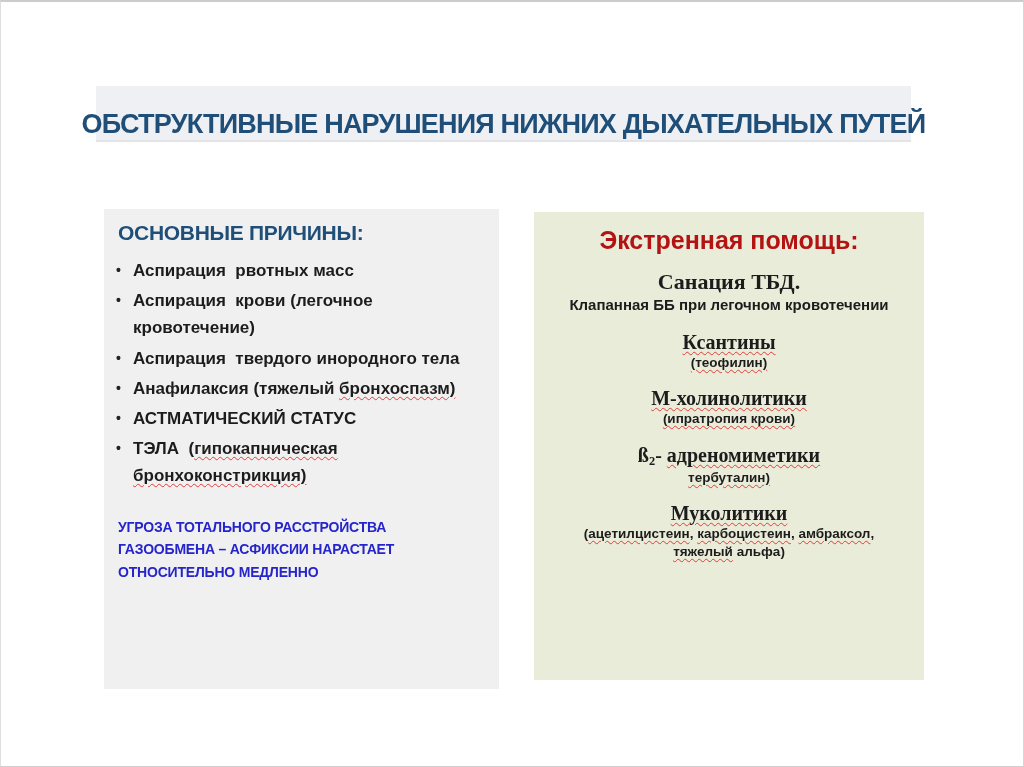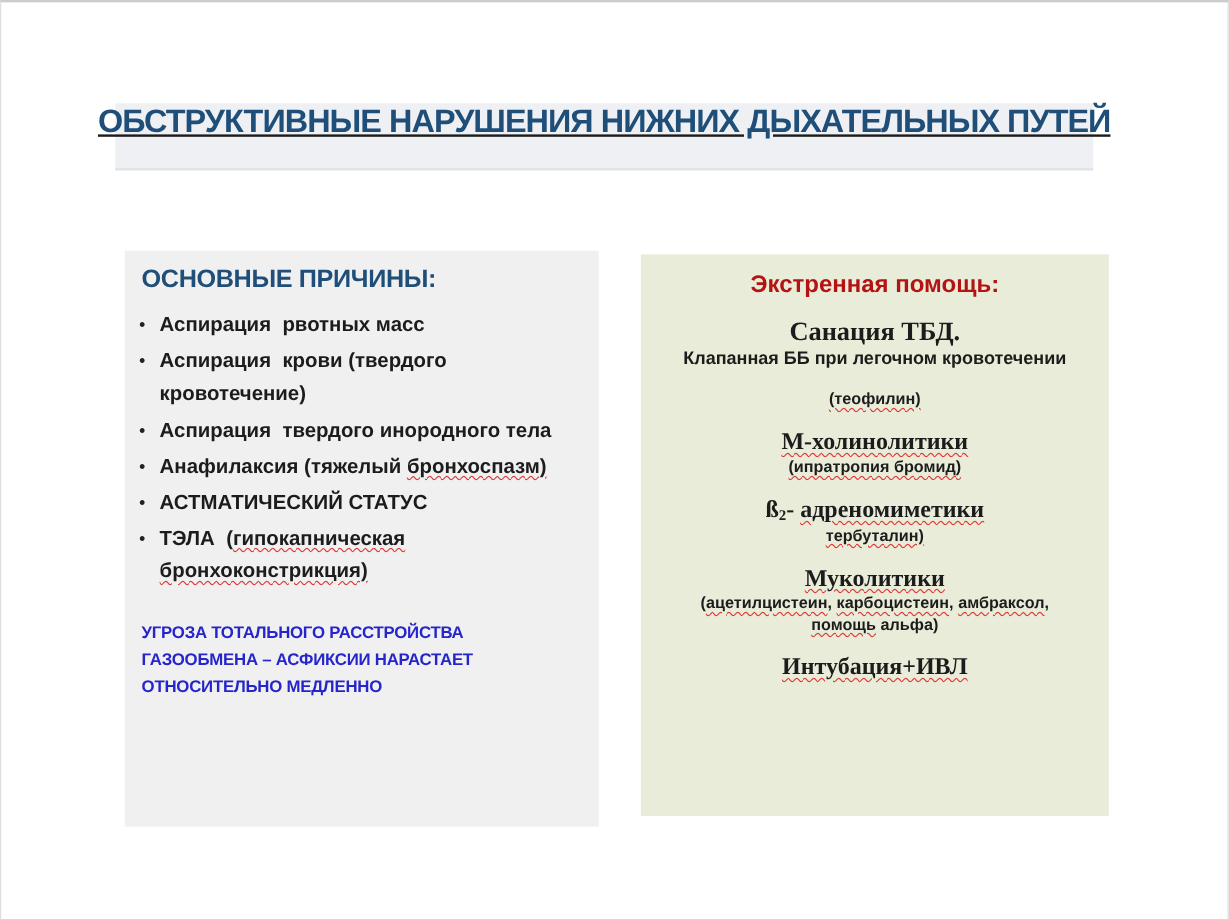--- a/index.html
+++ b/index.html
@@ -7,21 +7,21 @@
     position:relative;width:1024px;height:767px;background:#ffffff;
     box-sizing:border-box;
     border-top:2px solid #cccccc;border-left:1px solid #dedede;
     border-right:1px solid #d6d6d6;border-bottom:1px solid #cfcfcf;
     font-family:"Liberation Sans","DejaVu Sans",sans-serif;
     font-weight:700;color:#1c1c1c;overflow:hidden;
   }
   .title-bar{
     position:absolute;left:95px;top:84px;width:815px;height:56px;
     background:#eef0f3;border-bottom:2px solid #e2e4e7;
-    display:flex;align-items:flex-start;justify-content:center;box-sizing:border-box;text-decoration:underline;
+    display:flex;align-items:flex-end;justify-content:center;box-sizing:border-box;
   }
   .title-text{
     font-size:27px;letter-spacing:-0.8px;white-space:nowrap;
     color:var(--title,#1f4e79);
   }
   .left-panel{
     position:absolute;left:103px;top:207px;width:395px;height:480px;
     background:var(--left-bg,#f0f0f0);box-sizing:border-box;
     padding:8px 12px 0 12px;
   }
@@ -36,21 +36,21 @@
   .warning{
     margin-top:26px;margin-left:2px;
     color:var(--warning,#2525cb);font-size:14px;line-height:1.62;letter-spacing:-0.2px;
   }
   .right-panel{
     position:absolute;left:533px;top:210px;width:390px;height:468px;
     background:var(--right-bg,#e9ecd8);box-sizing:border-box;
     padding:10px 6px;text-align:center;
   }
   .emergency-heading{
-    font-size:20px;color:var(--emergency,#b31312);margin:4px 0 14px;
+    font-size:25px;color:var(--emergency,#b31312);margin:4px 0 14px;
   }
   .blocks .block{margin-bottom:15px;}
   .block-heading{font-size:20px;line-height:1.2;font-family:Liberation Serif, serif;}
   .blocks .block:first-child .block-heading{font-size:22px;}
   .sub-line{font-size:13.5px;line-height:1.3;}
   .blocks .block:first-child .sub-line{font-size:15px;}
   .wavy{
     text-decoration-line:underline;text-decoration-style:wavy;
     text-decoration-color:#e03c3c;text-decoration-thickness:1px;
     text-underline-offset:2px;
@@ -69,21 +69,21 @@
 
   <div class="left-panel">
     <div class="causes-heading">ОСНОВНЫЕ ПРИЧИНЫ:</div>
     <ul class="causes-list">
         <li>
           <span class="bullet">•</span>
           <span class="item-text"><span>Аспирация  рвотных масс</span></span>
         </li>
         <li>
           <span class="bullet">•</span>
-          <span class="item-text"><span>Аспирация  крови (твердого кровотечение)</span></span>
+          <span class="item-text"><span>Аспирация  крови (легочное кровотечение)</span></span>
         </li>
         <li>
           <span class="bullet">•</span>
           <span class="item-text"><span>Аспирация  твердого инородного тела</span></span>
         </li>
         <li>
           <span class="bullet">•</span>
           <span class="item-text"><span>Анафилаксия (тяжелый </span><span class="wavy">бронхоспазм)</span></span>
         </li>
         <li>
@@ -103,34 +103,32 @@
   </div>
 
   <div class="right-panel">
     <div class="emergency-heading">Экстренная помощь:</div>
     <div class="blocks">
         <div class="block">
           <div class="block-heading"><span>Санация ТБД.</span></div>
           <div class="sub-line"><span>Клапанная ББ при легочном кровотечении</span></div>
         </div>
         <div class="block">
+          <div class="block-heading"><span class="wavy">Ксантины</span></div>
           <div class="sub-line"><span class="wavy">(теофилин)</span></div>
         </div>
         <div class="block">
           <div class="block-heading"><span class="wavy">М-холинолитики</span></div>
-          <div class="sub-line"><span class="wavy">(ипратропия бромид)</span></div>
+          <div class="sub-line"><span class="wavy">(ипратропия крови)</span></div>
         </div>
         <div class="block">
           <div class="block-heading"><span>ß</span><span class="subscript">2</span><span>- </span><span class="wavy">адреномиметики</span></div>
           <div class="sub-line"><span class="wavy">тербуталин)</span></div>
         </div>
         <div class="block">
           <div class="block-heading"><span class="wavy">Муколитики</span></div>
           <div class="sub-line"><span>(</span><span class="wavy">ацетилцистеин</span><span>, </span><span class="wavy">карбоцистеин</span><span>, </span><span class="wavy">амбраксол</span><span>,</span></div>
-          <div class="sub-line"><span class="wavy">помощь</span><span> альфа)</span></div>
-        </div>
-        <div class="block">
-          <div class="block-heading"><span class="wavy">Интубация+ИВЛ</span></div>
+          <div class="sub-line"><span class="wavy">тяжелый</span><span> альфа)</span></div>
         </div>
       </div>
   </div>
 
 </div>
 
 </body></html>

